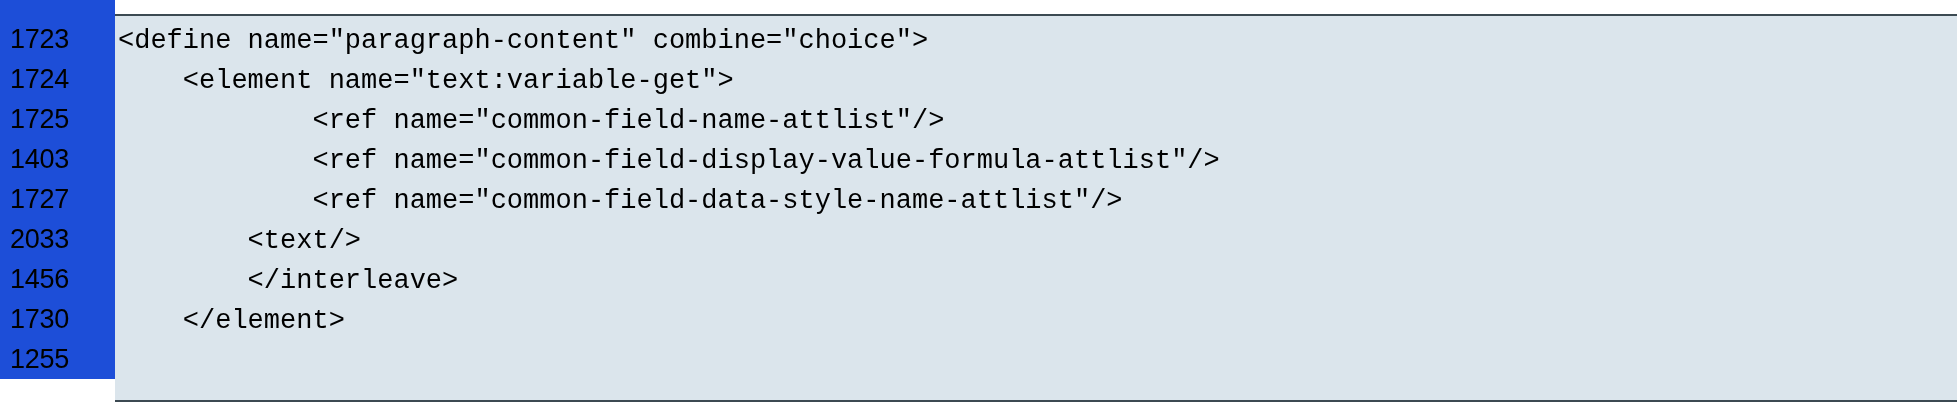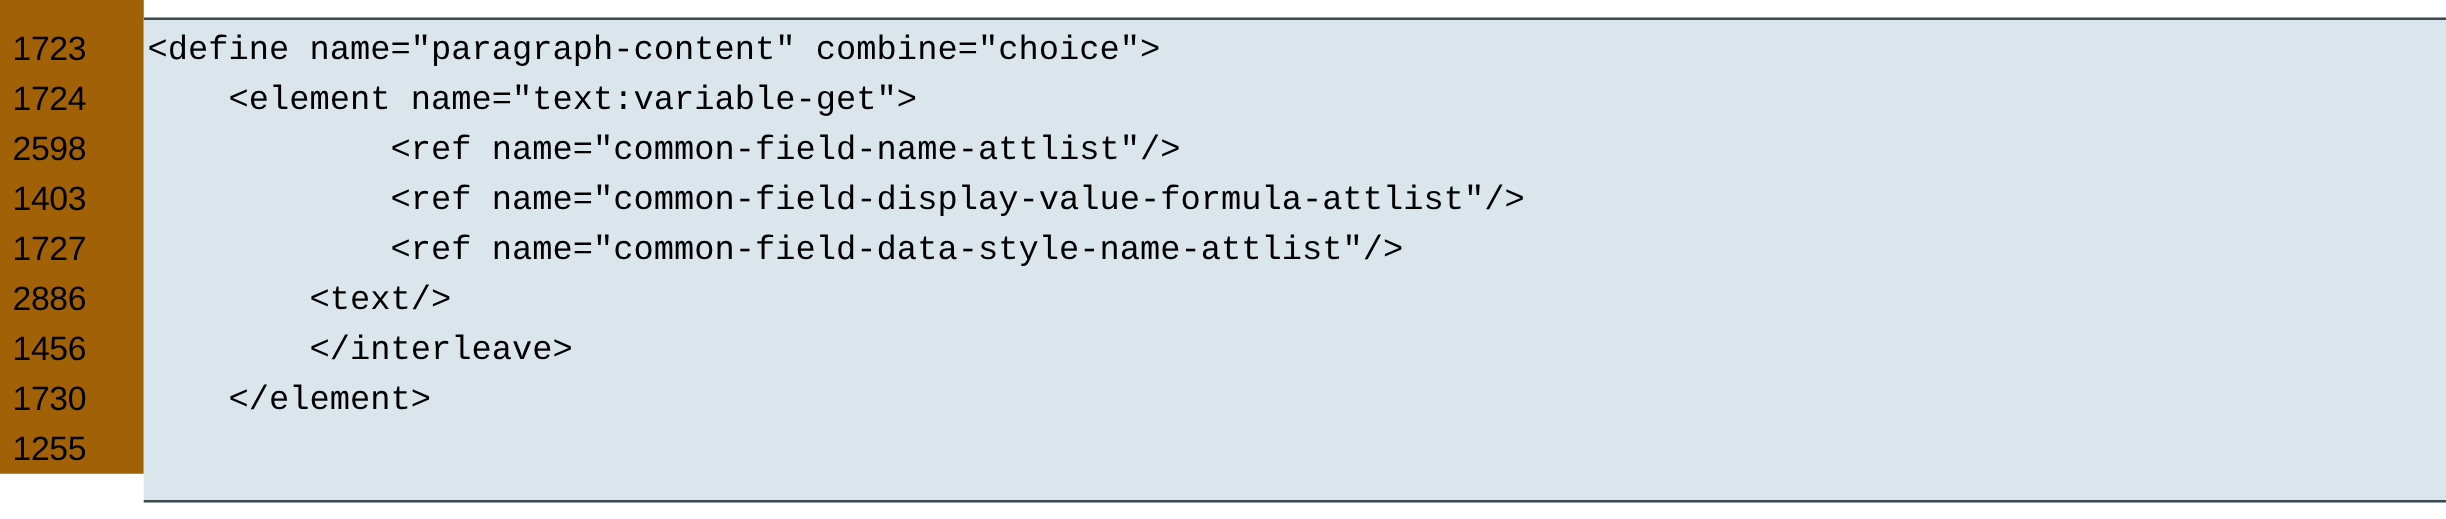--- a/index.html
+++ b/index.html
@@ -22,21 +22,21 @@
     align-items: flex-start;
     background: #ffffff;
   }
 
   
   #gutter {
     width: 115px;
     flex: 0 0 115px;
     padding-top: 19px;
     box-sizing: border-box;
-    background: #a16207;
+    background: #1d4ed8;
     user-select: none;
   }
   .lineno {
     height: 40px;
     line-height: 40px;
     font-family: "Liberation Sans", sans-serif;
     font-size: 27px;
     color: #000000;
     text-align: left;
     padding-left: 10px;
@@ -69,24 +69,24 @@
   }
 </style>
 </head>
 <body style="background: rgb(255, 255, 255);">
 
 <div id="listing">
 
   <div id="gutter">
     <div class="lineno">1723</div>
     <div class="lineno">1724</div>
-    <div class="lineno">2598</div>
+    <div class="lineno">1725</div>
     <div class="lineno">1403</div>
     <div class="lineno">1727</div>
-    <div class="lineno">2886</div>
+    <div class="lineno">2033</div>
     <div class="lineno">1456</div>
     <div class="lineno">1730</div>
     <div class="lineno">1255</div>
   </div>
 
   <div id="codepanel" style="background: rgb(219, 229, 236); border-top-color: rgb(60, 74, 82); border-bottom-color: rgb(60, 74, 82);">
     <div class="codeline">&lt;define name="paragraph-content" combine="choice"&gt;</div>
     <div class="codeline">    &lt;element name="text:variable-get"&gt;</div>
     <div class="codeline">            &lt;ref name="common-field-name-attlist"/&gt;</div>
     <div class="codeline">            &lt;ref name="common-field-display-value-formula-attlist"/&gt;</div>

